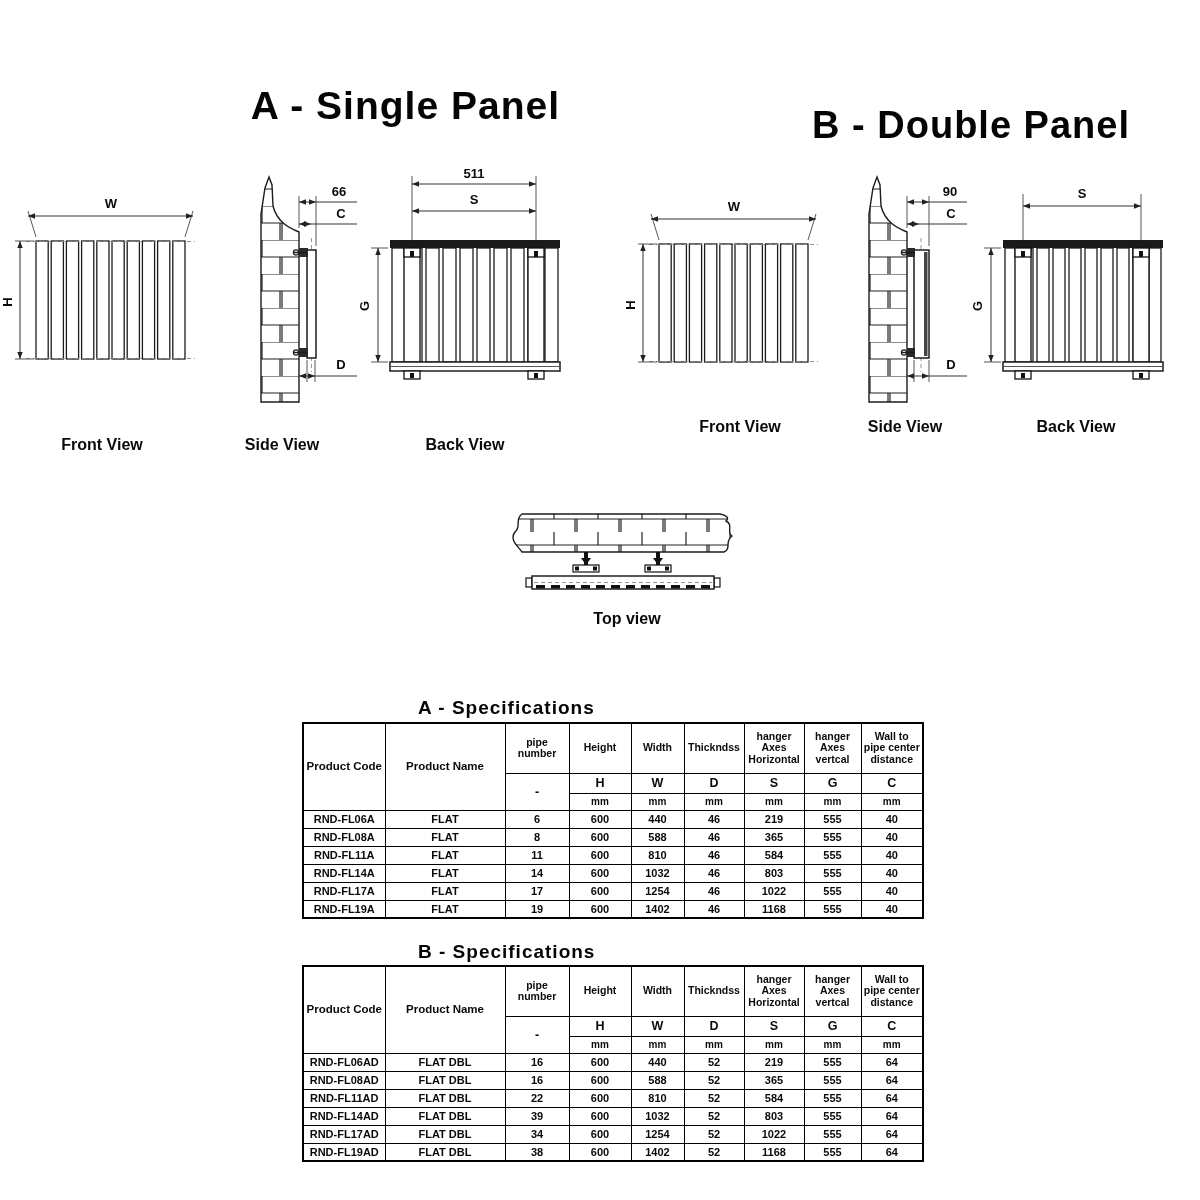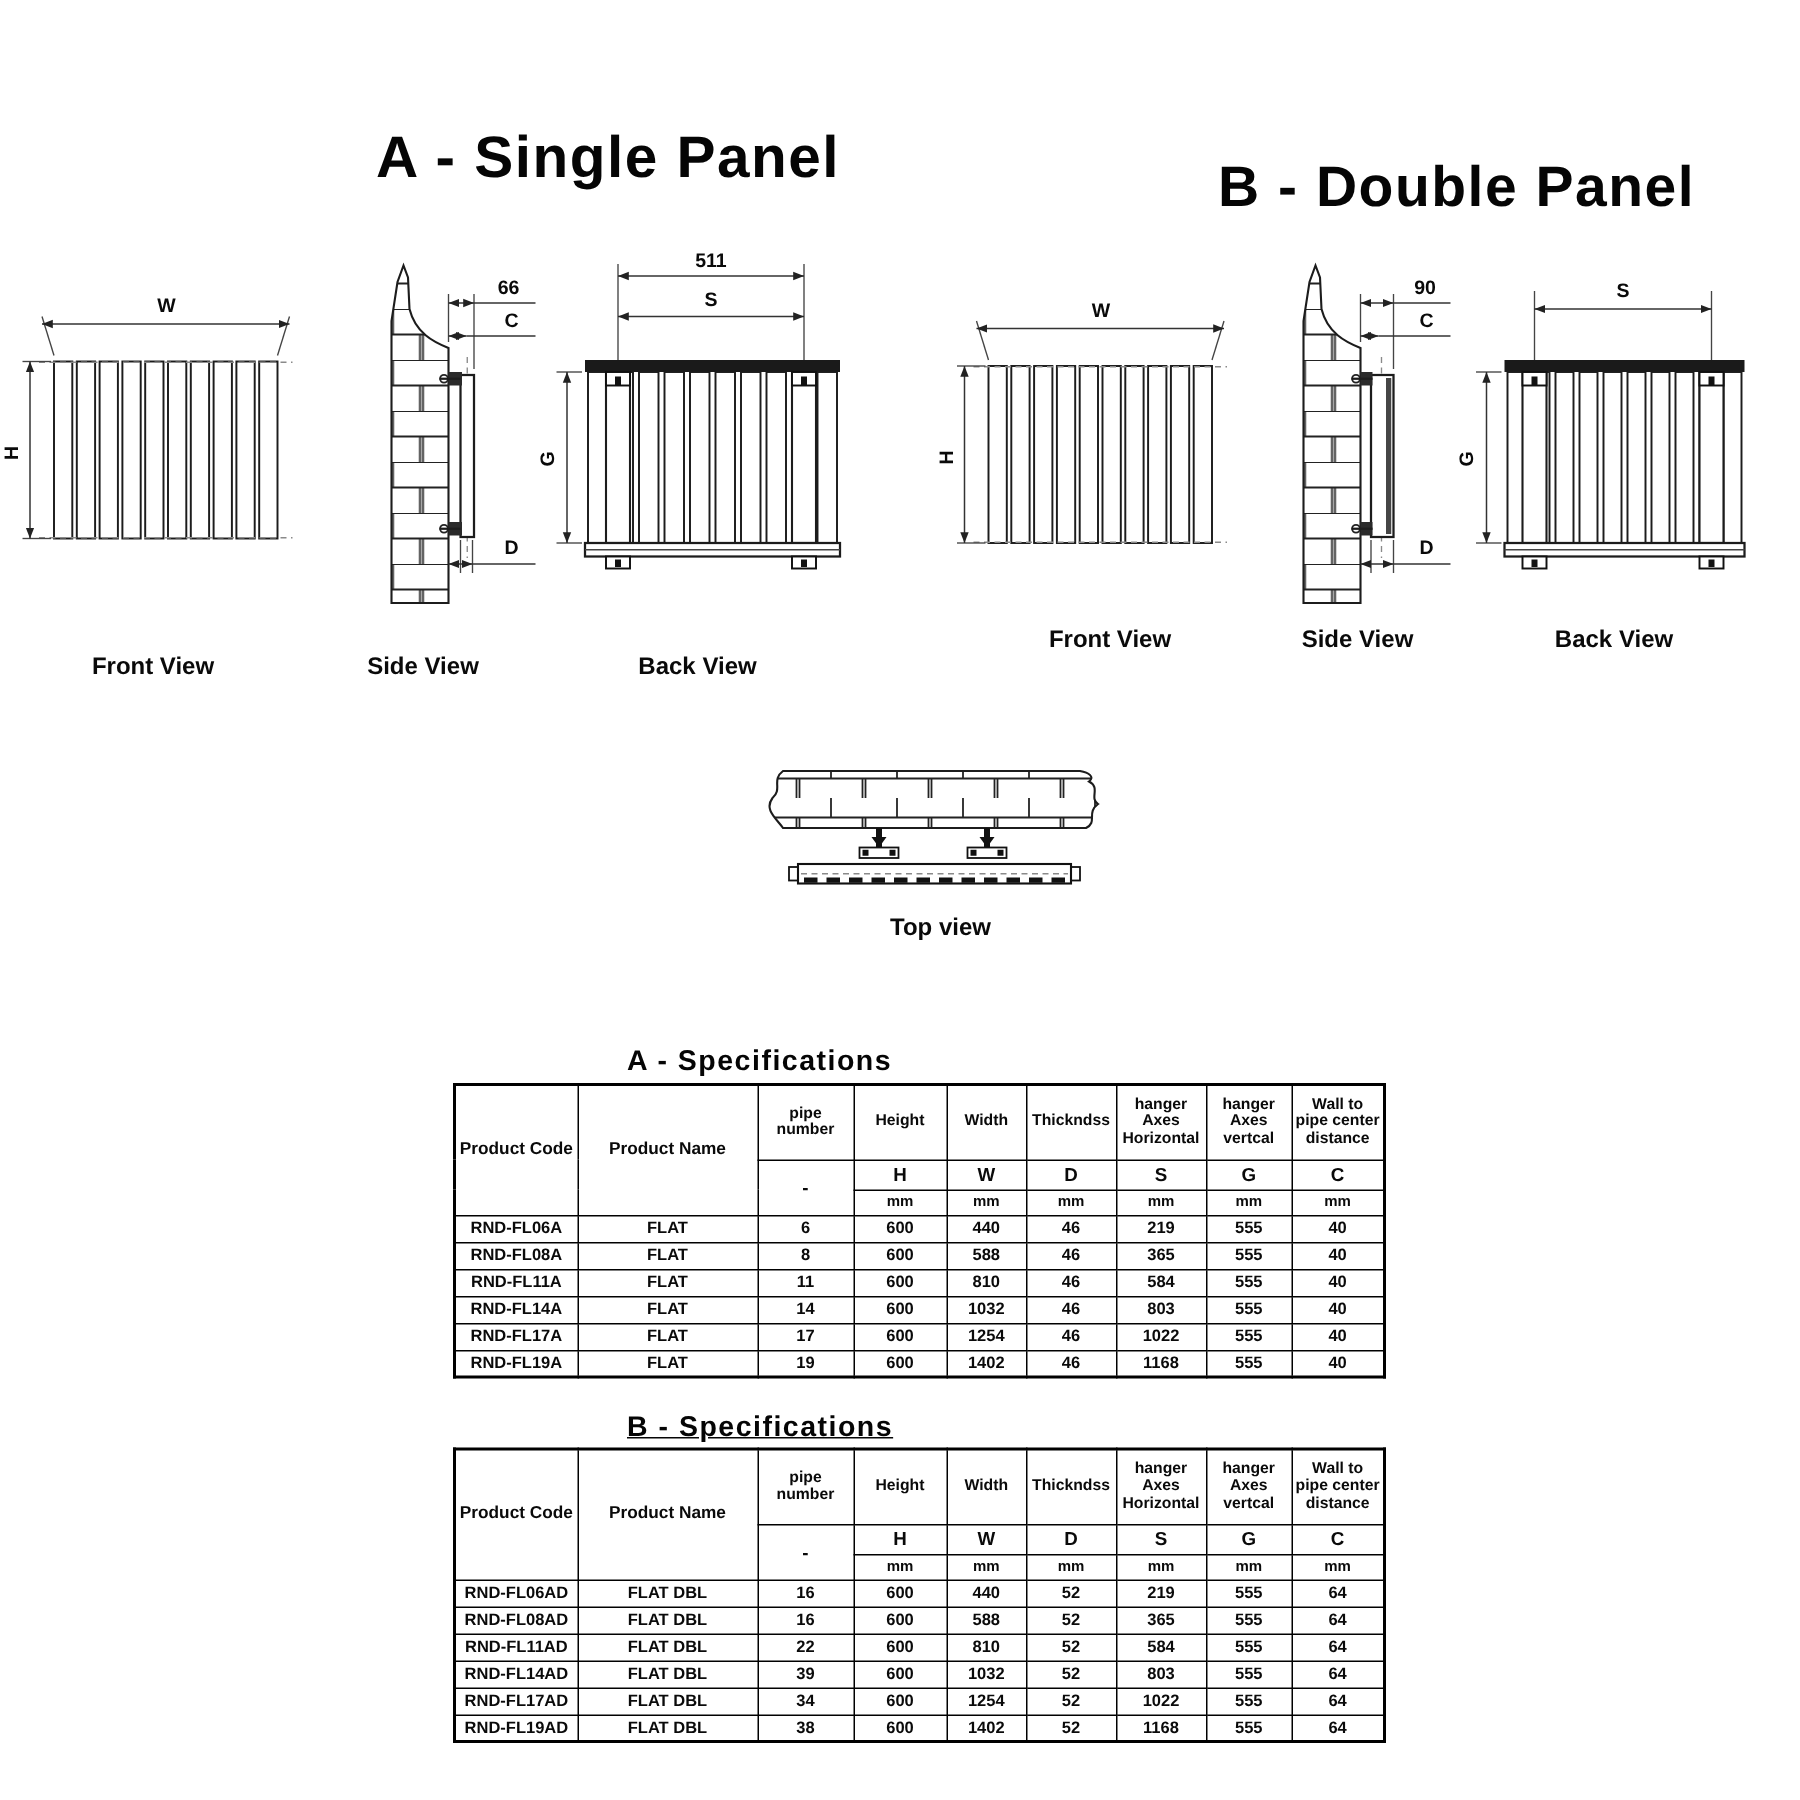--- a/index.html
+++ b/index.html
@@ -454,21 +454,21 @@
         <td>600</td>
         <td>1402</td>
         <td>46</td>
         <td>1168</td>
         <td>555</td>
         <td>40</td>
       </tr>
     </tbody>
 </table>
 
-<div class="abs spec-title" style="left:418px; top:941px; width:400px;text-decoration:underline;">B - Specifications</div>
+<div class="abs spec-title" style="left:418px; top:941px; width:400px;">B - Specifications</div>
 
 <table class="spec abs" style="left:302px; top:965px;">
   <colgroup>
     <col style="width:82px">
       <col style="width:120px">
       <col style="width:64px">
     <col style="width:62px">
       <col style="width:53px">
       <col style="width:60px">
     <col style="width:60px">

